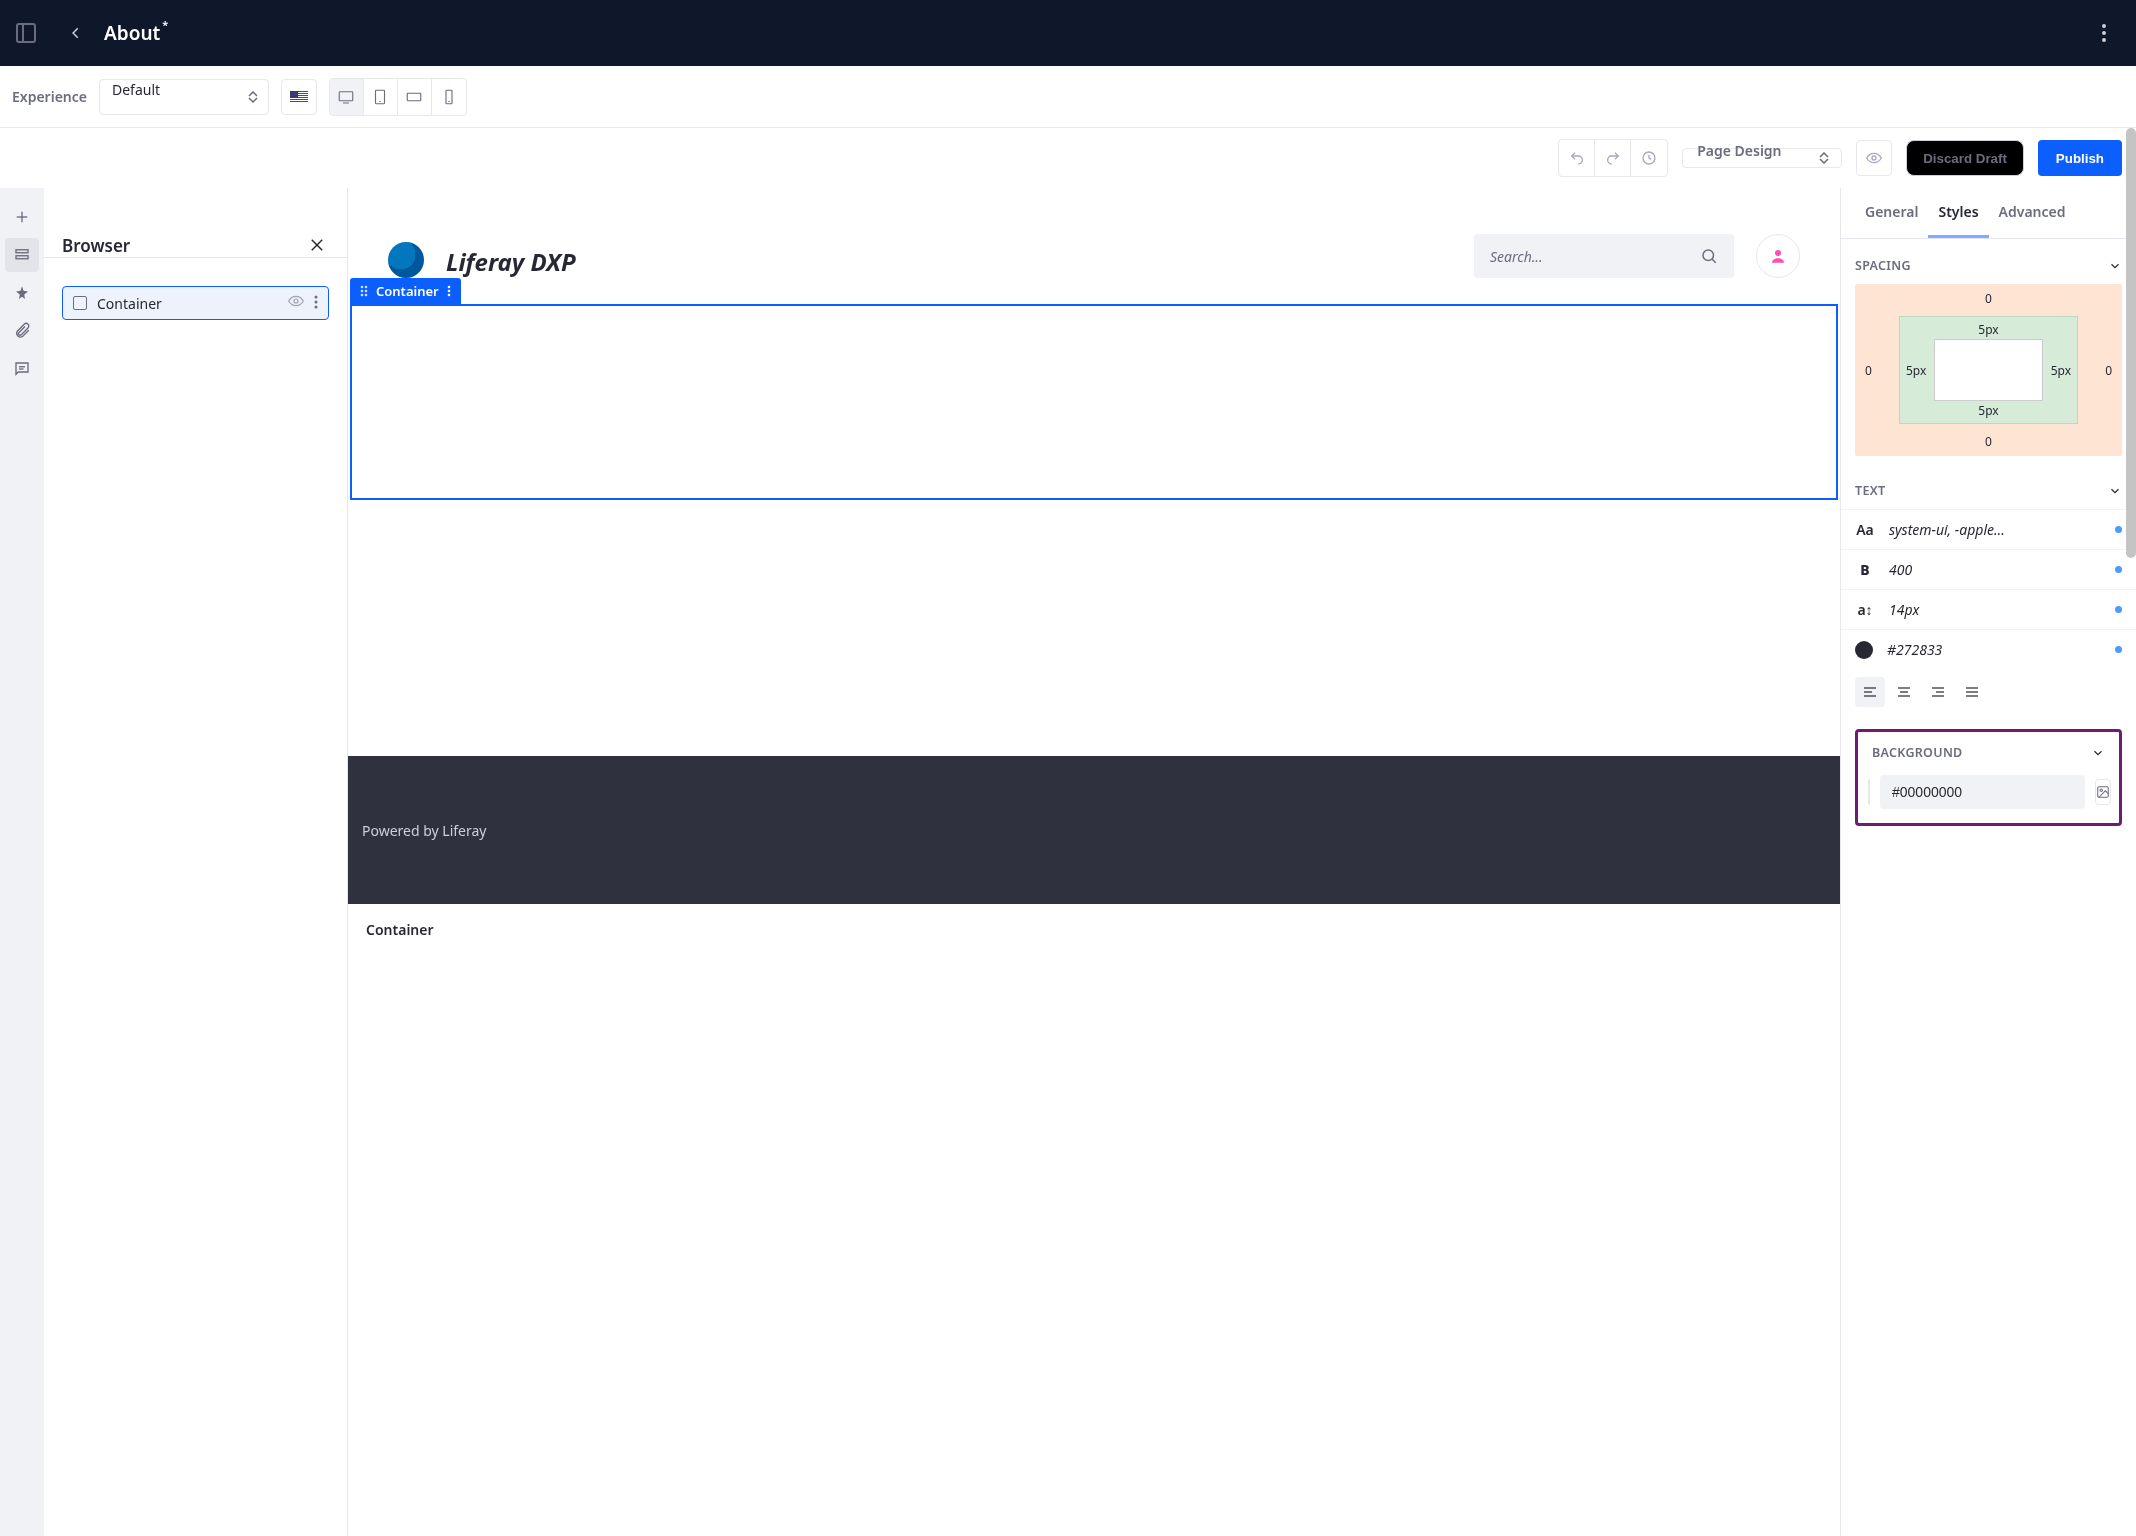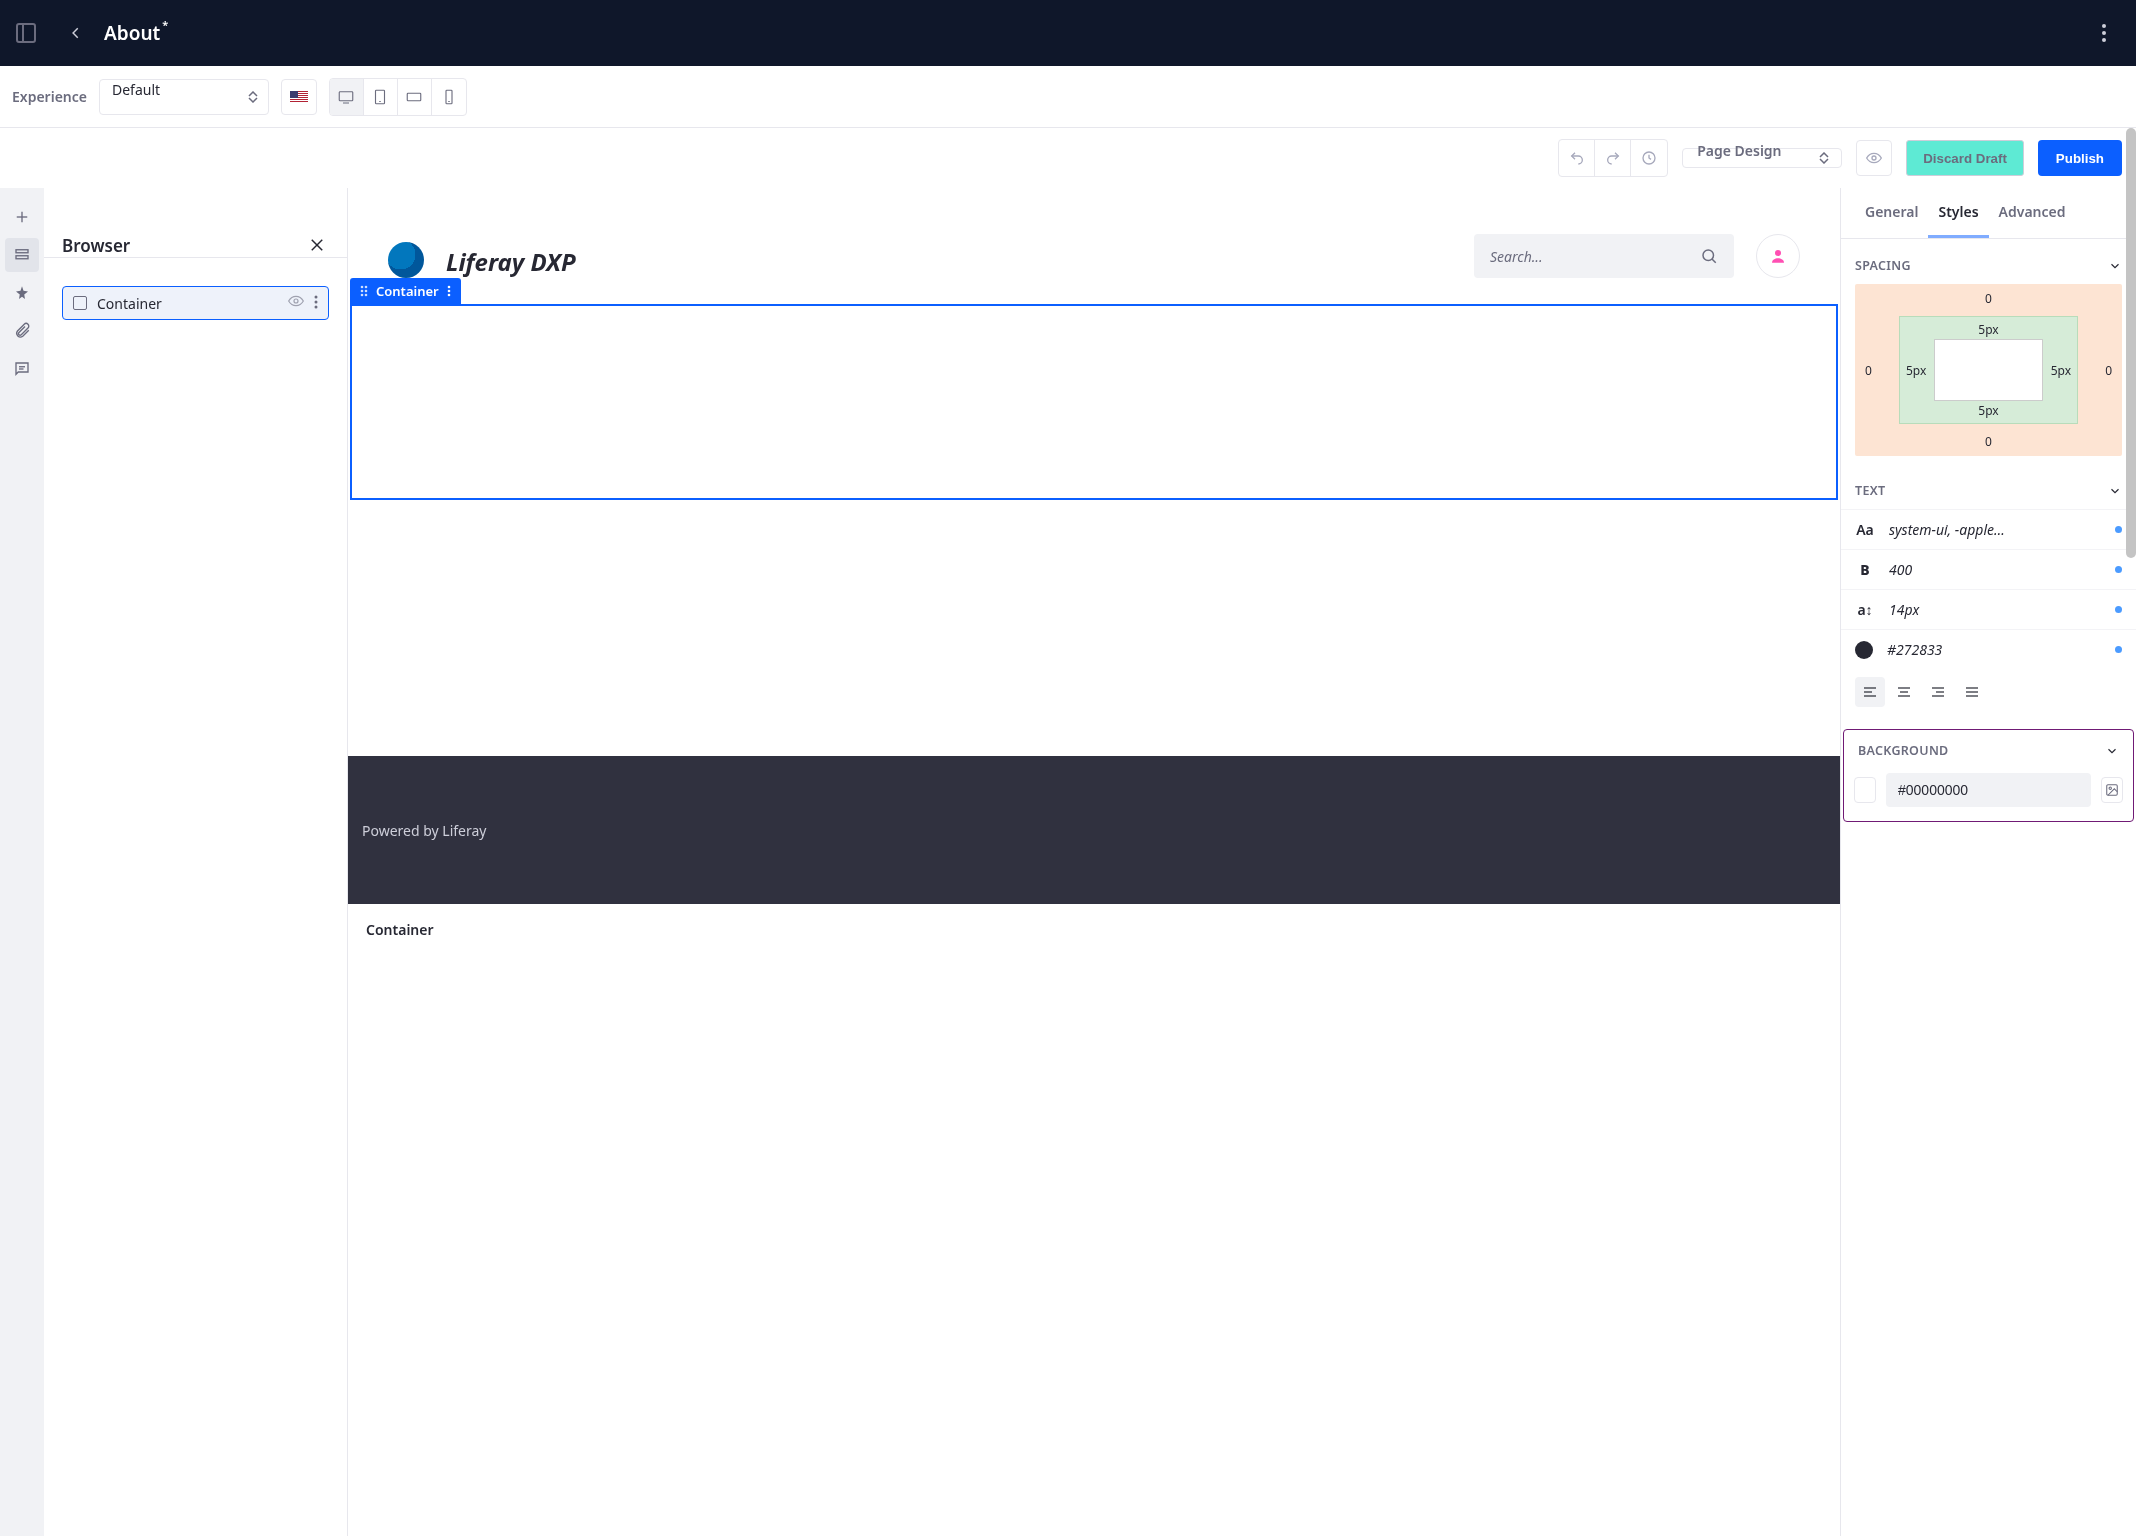--- a/index.html
+++ b/index.html
@@ -33,21 +33,21 @@
 
 
 .action-toolbar { height: 60px; display: flex; align-items: center; justify-content: flex-end; padding: 0 14px; gap: 14px; }
 .btn-group-sq { display: flex; border: 1px solid #e7e7ed; border-radius: 4px; overflow: hidden; }
 .btn-sq { width: 36px; height: 36px; display: flex; align-items: center; justify-content: center; cursor: pointer; border-right: 1px solid #e7e7ed; }
 .btn-sq:last-child { border-right: none; }
 .btn-sq svg { width: 16px; height: 16px; stroke: #a7a9bc; fill: none; stroke-width: 2; }
 .btn-sq.standalone { border: 1px solid #e7e7ed; border-radius: 4px; }
 .mode-select { height: 20px; border: 1px solid #e7e7ed; border-radius: 4px; padding: 0 36px 16px 14px; display: flex; align-items: center; font-weight: 600; color: #6b6c7e; position: relative; cursor: pointer; min-width: 160px; }
 .mode-select .caret-stack { position: absolute; right: 12px; top: 50%; transform: translateY(-50%); }
-.btn-outline { height: 36px; border: 1px solid #cdced9; border-radius: 3px; padding: 0 16px; display: flex; align-items: center; font-weight: 600; color: #6b6c7e; cursor: pointer; background: #5eead4; }
+.btn-outline { height: 36px; border: 1px solid #cdced9; border-radius: 8px; padding: 0 16px; display: flex; align-items: center; font-weight: 600; color: #6b6c7e; cursor: pointer; background: #000000; }
 .btn-primary { height: 36px; border: none; border-radius: 4px; padding: 0 18px; display: flex; align-items: center; font-weight: 600; color: #fff; background: #0b5fff; cursor: pointer; }
 
 
 .main-layout { display: flex; height: calc(100vh - 188px); }
 
 
 .icon-rail { width: 44px; background: #f1f2f5; display: flex; flex-direction: column; align-items: center; padding-top: 12px; gap: 4px; }
 .rail-btn { width: 34px; height: 34px; border-radius: 4px; display: flex; align-items: center; justify-content: center; cursor: pointer; }
 .rail-btn.active { background: #e2e4ea; }
 .rail-btn svg { width: 18px; height: 18px; stroke: #6b6c7e; fill: none; stroke-width: 1.8; }
@@ -117,21 +117,21 @@
 .style-val { flex: 1; overflow: hidden; text-overflow: ellipsis; white-space: nowrap; font-style: italic; }
 .dot { width: 7px; height: 7px; border-radius: 50%; background: #4b9bff; flex-shrink: 0; }
 .color-swatch { width: 18px; height: 18px; border-radius: 50%; background: #272833; }
 
 .align-row { display: flex; gap: 4px; padding: 8px 14px 18px; }
 .align-btn { width: 30px; height: 30px; border-radius: 4px; display: flex; align-items: center; justify-content: center; cursor: pointer; }
 .align-btn.active { background: #f1f2f5; }
 .align-btn svg { stroke: #272833; stroke-width: 1.8; }
 
 
-.bg-section { margin: 4px 2px 10px; border: 1px solid #701a75; border-radius: 4px; padding-bottom: 10px; }
+.bg-section { margin: 4px 14px 10px; border: 3px solid #701a75; border-radius: 4px; padding-bottom: 10px; }
 .bg-input-row { display: flex; align-items: center; gap: 10px; padding: 4px 10px; }
 .bg-swatch { width: 26px; height: 26px; border: 1px solid #e7e7ed; border-radius: 4px; background: #fff; }
 .bg-input { flex: 1; height: 34px; background: #f1f2f5; border: none; border-radius: 4px; padding: 0 12px; font-size: 14px; color: #272833; }
 .bg-img-btn { width: 26px; height: 26px; border: 1px solid #e7e7ed; border-radius: 4px; display:flex; align-items:center; justify-content:center; cursor:pointer; }
 
 .caret-stack svg { display:block; }
 
 
 .scroll-hint { position: fixed; right: 0; top: 128px; width: 10px; height: 430px; background: #c4c4c4; border-radius: 5px; }
 </style>

